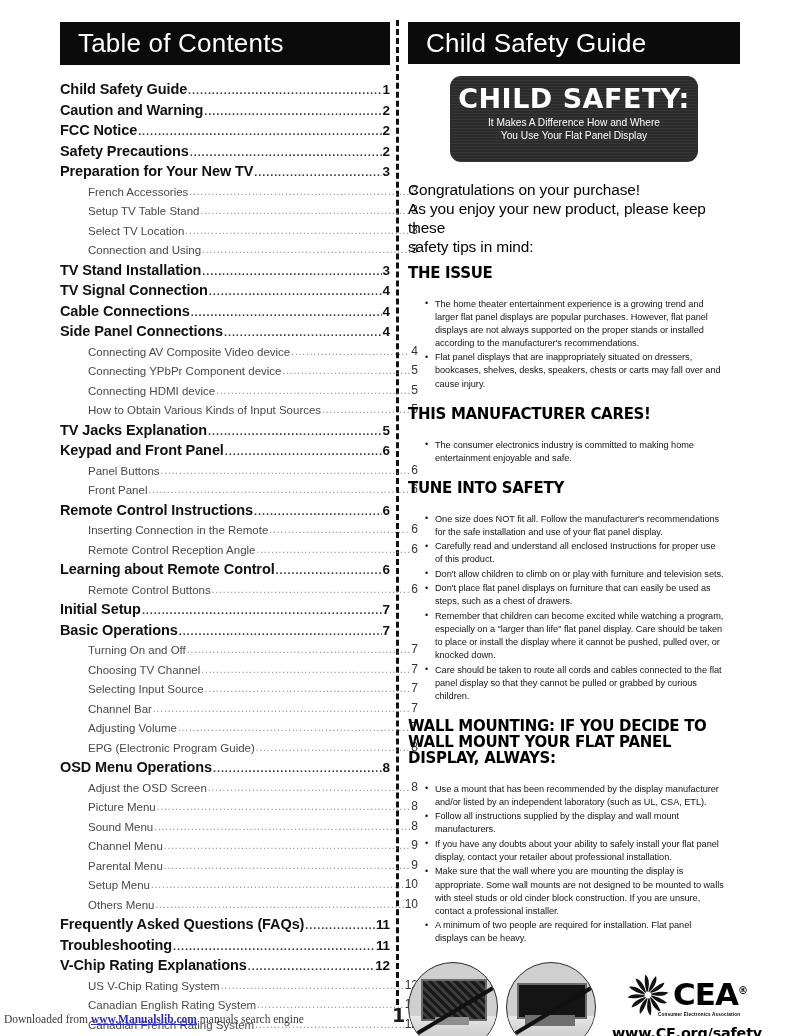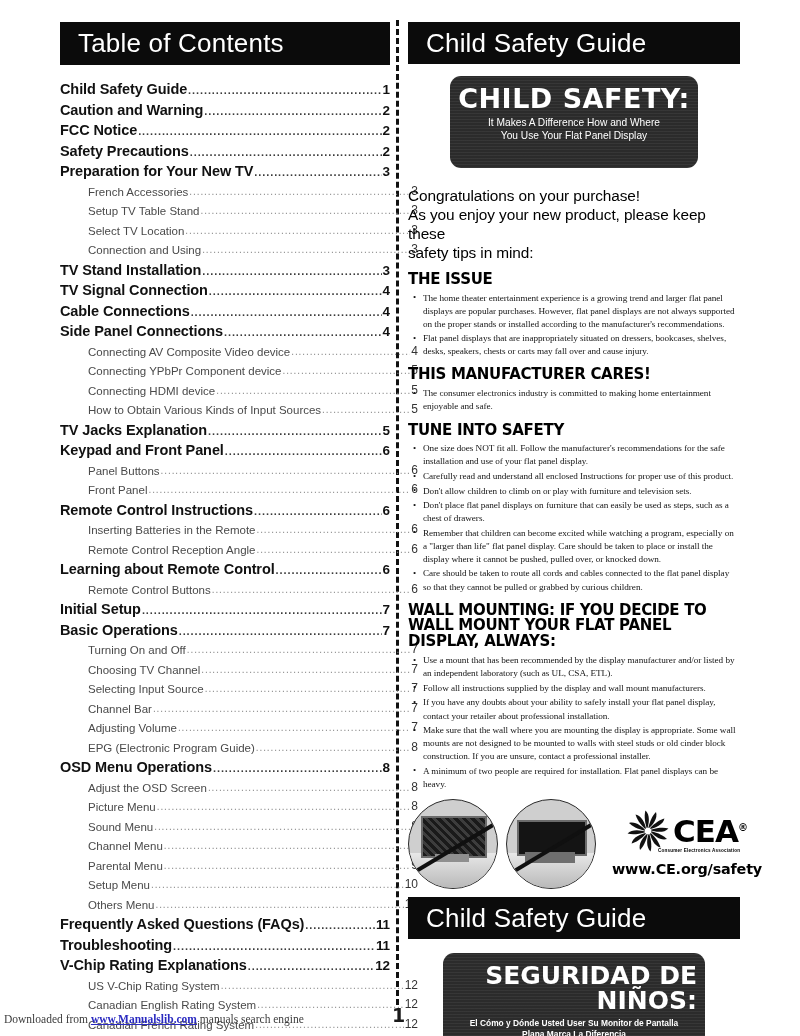--- a/index.html
+++ b/index.html
@@ -72,21 +72,21 @@
 
   
   .cs-badge{
     margin:12px auto 0 auto;
     width:248px;
     background:#2b2b2b;
     background-image:repeating-linear-gradient(
       0deg,rgba(255,255,255,.055) 0px,rgba(255,255,255,.055) 1px,
       rgba(0,0,0,0) 1px,rgba(0,0,0,0) 3px);
     border-radius:11px;
-    padding:9px 8px 26px 8px;
+    padding:9px 8px 20px 8px;
     box-sizing:border-box;
     text-align:center;
     color:#fff;
   }
   .cs-badge .big{
     font-size:27px;font-weight:bold;
     letter-spacing:.5px;
     line-height:1.02;
     font-family:"DejaVu Sans", sans-serif;
   }
@@ -106,21 +106,21 @@
   .congrats p{margin:0;}
 
   .sec-h{
     font-size:15px;font-weight:bold;
     font-family:"DejaVu Sans", sans-serif;
     letter-spacing:-0.3px;
     margin:9px 0 2px 0;
     line-height:1.06;
   }
 
-  ul.bullets{margin:4px;padding:0;list-style:none;font-family:Liberation Serif, serif;}
+  ul.bullets{margin:16px;padding:0;list-style:none;}
   ul.bullets li{
     position:relative;
     padding-left:11px;
     font-size:9.2px;
     line-height:1.42;
     margin-bottom:1.5px;
     color:#141414;
     letter-spacing:-0.05px;
   }
   ul.bullets li:before{
@@ -306,21 +306,21 @@
           <span class="t">Front Panel</span>
           <span class="leader">...............................................................................................................................</span>
           <span class="pg">6</span>
         </div>
         <div class="toc-row lvl1">
           <span class="t">Remote Control Instructions</span>
           <span class="leader">...............................................................................................................................</span>
           <span class="pg">6</span>
         </div>
         <div class="toc-row lvl2">
-          <span class="t">Inserting Batteries in the Remote</span>
+          <span class="t">Inserting Connection in the Remote</span>
           <span class="leader">...............................................................................................................................</span>
           <span class="pg">6</span>
         </div>
         <div class="toc-row lvl2">
           <span class="t">Remote Control Reception Angle</span>
           <span class="leader">...............................................................................................................................</span>
           <span class="pg">6</span>
         </div>
         <div class="toc-row lvl1">
           <span class="t">Learning about Remote Control</span>

